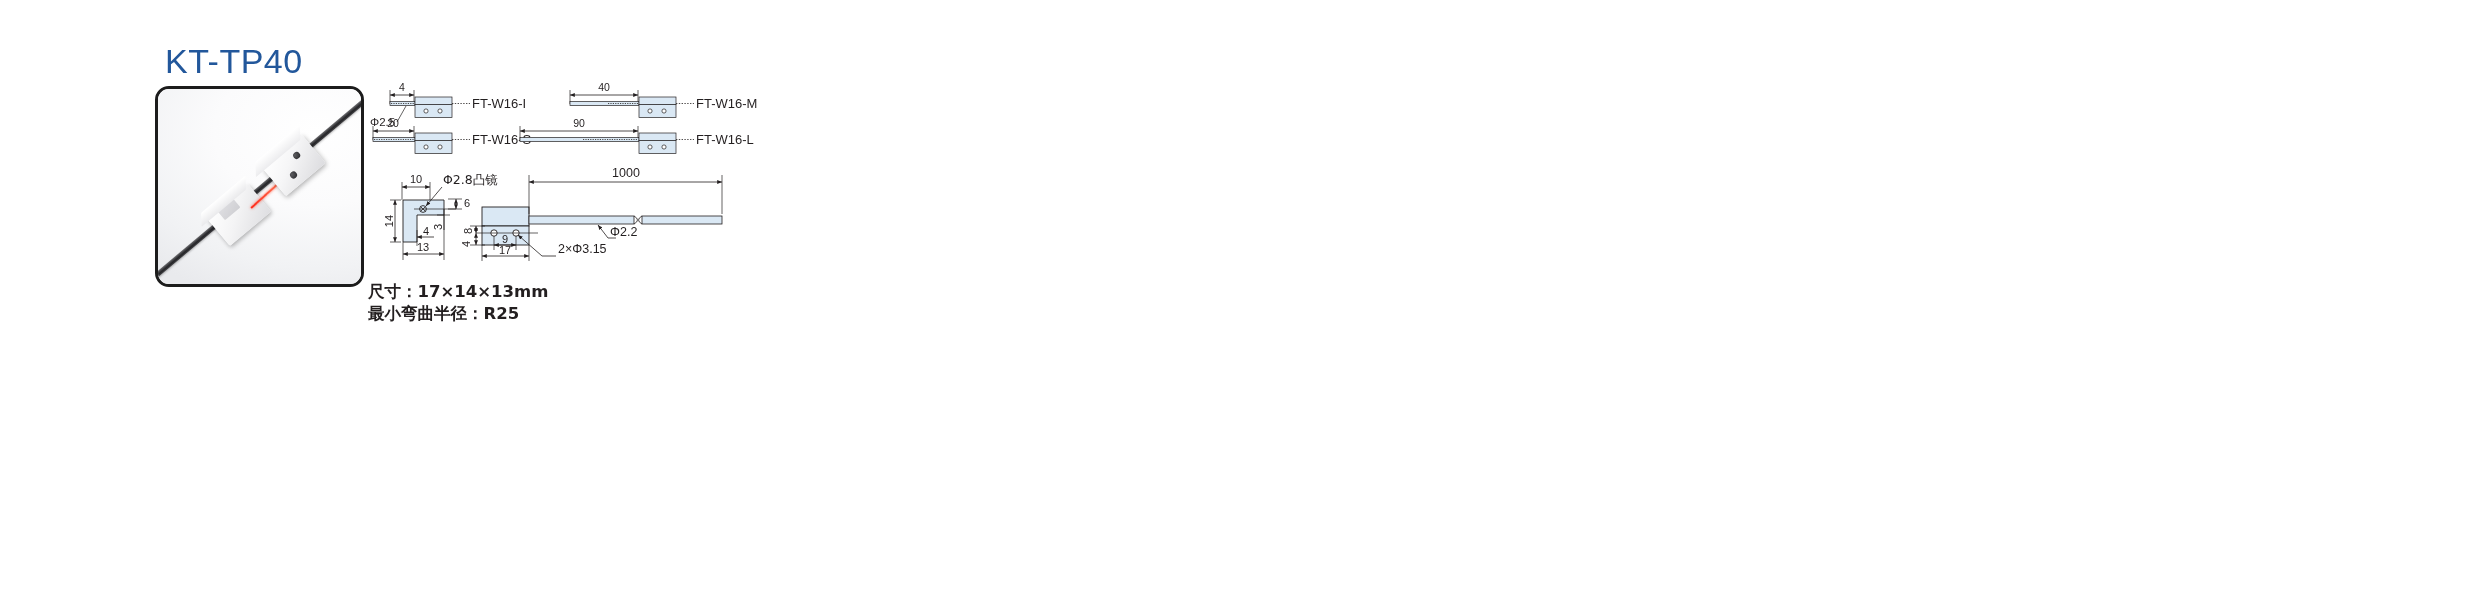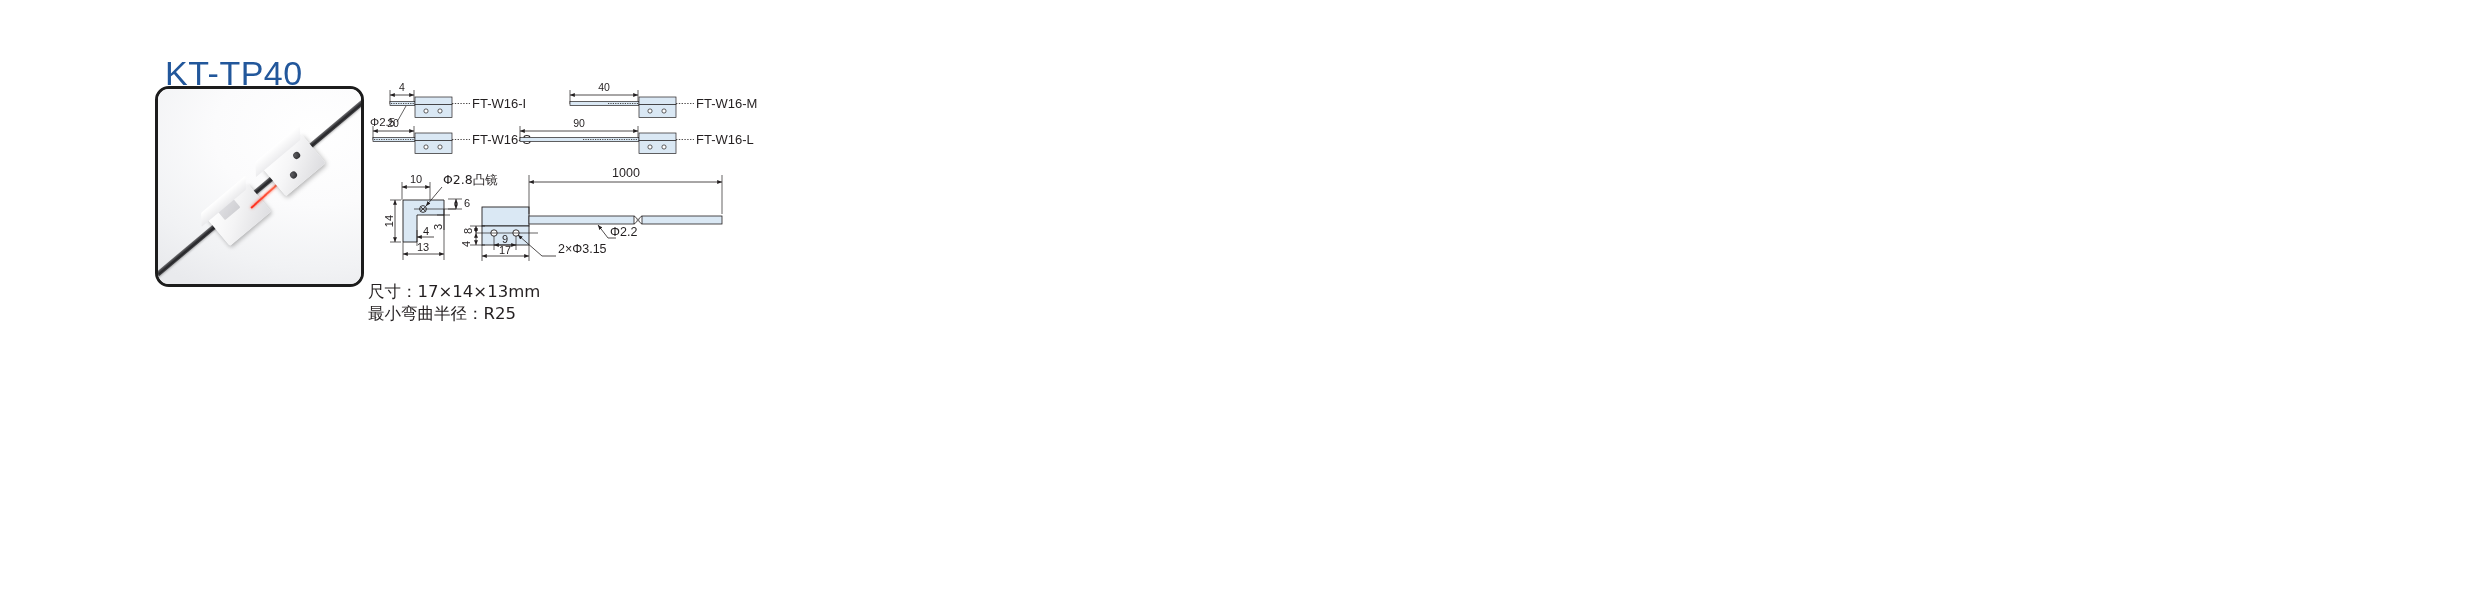--- a/index.html
+++ b/index.html
@@ -1,21 +1,21 @@
 <!DOCTYPE html>
 <html><head>
 <meta charset="utf-8">
 <style>
   html,body{margin:0;padding:0;background:#ffffff;}
   body{width:2480px;height:602px;font-family:"Liberation Sans","DejaVu Sans",sans-serif;overflow:hidden;position:relative;}
   .page{position:absolute;left:0;top:0;width:2480px;height:602px;background:#fff;}
 
   
   .title{
-    position:absolute;left:165px;top:54px;
+    position:absolute;left:165px;top:42px;
     font-size:34px;font-weight:400;letter-spacing:.5px;
     color:#22579b;white-space:nowrap;
   }
 
   
   .photo-frame{
     position:absolute;left:155px;top:86px;width:203px;height:195px;
     border:3px solid #1c1c1c;border-radius:14px;background:#fff;overflow:hidden;
   }
   .photo-inner{position:absolute;inset:0;
@@ -54,21 +54,21 @@
   .beam{position:absolute;left:93px;top:118px;width:34px;height:1.6px;
     background:linear-gradient(90deg,#ff2a1a,#ff6a4d);transform:rotate(-42deg);
     transform-origin:0 50%;box-shadow:0 0 3px rgba(255,50,20,.7);}
 
   
   .draw{position:absolute;left:370px;top:70px;width:420px;height:270px;}
   .dwg-svg{position:absolute;left:0;top:0;}
 
   
   .spec{position:absolute;left:368px;font-size:16.5px;color:#231f20;white-space:nowrap;
-        font-family:"DejaVu Sans","Liberation Sans",sans-serif;}
+        font-family:"DejaVu Sans","Liberation Sans",sans-serif;font-weight:bold;}
   .spec-1{top:281px;}
   .spec-2{top:303px;text-align:right;}
 </style>
 </head>
 <body>
 
 <div class="page">
 
   <div class="title">KT-TP40</div>
 

